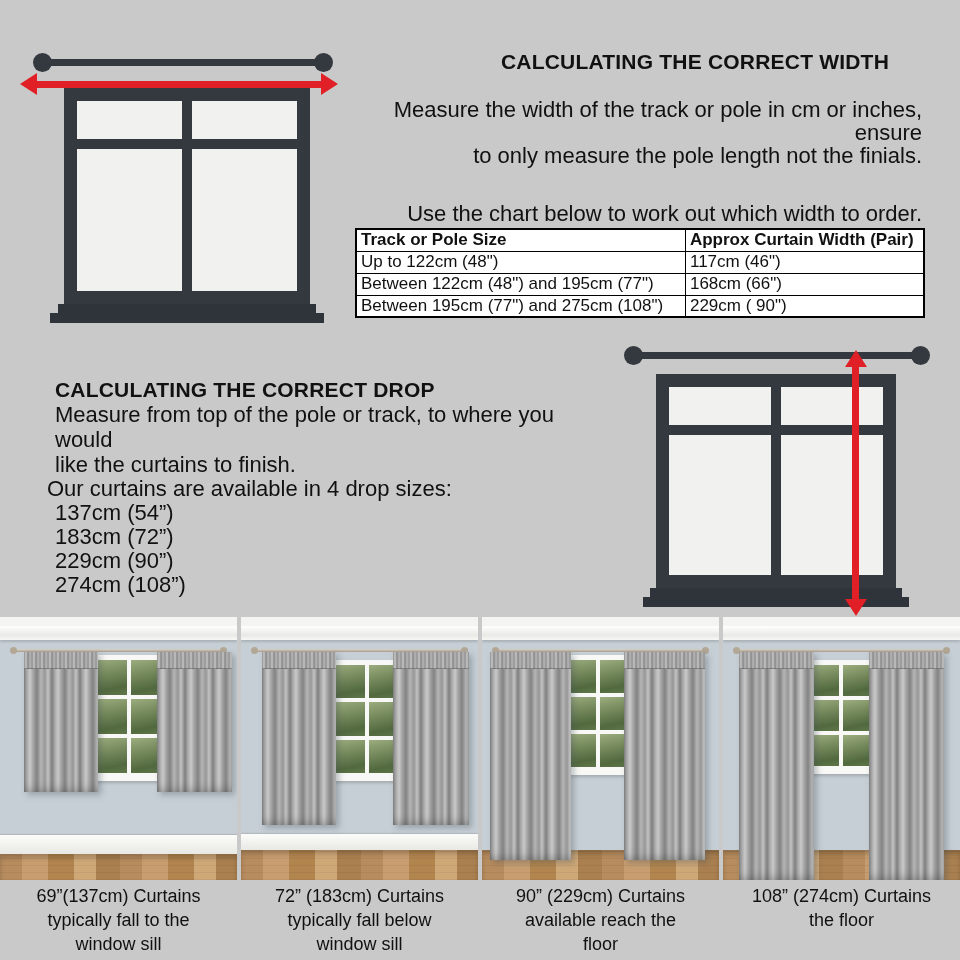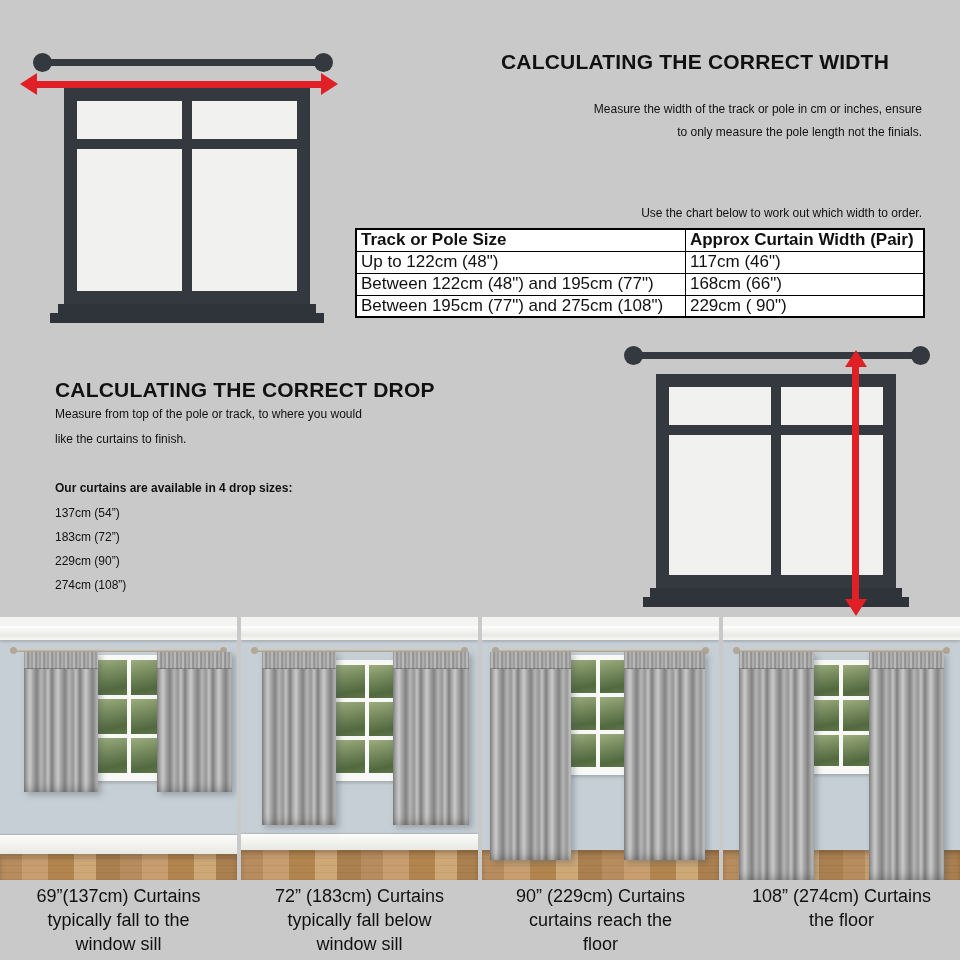--- a/index.html
+++ b/index.html
@@ -23,25 +23,25 @@
 
   .arrow-v { position:absolute; display:flex; flex-direction:column; align-items:center; }
   .arrow-v .tip-u { width:0; height:0; border-left:11px solid transparent; border-right:11px solid transparent; border-bottom:17px solid var(--red); }
   .arrow-v .shaft { flex:1; width:7px; background:var(--red); }
   .arrow-v .tip-d { width:0; height:0; border-left:11px solid transparent; border-right:11px solid transparent; border-top:17px solid var(--red); }
 
   
   .sec-title { position:absolute; font-weight:bold; font-size:21px; letter-spacing:.2px; }
   #width-title { left:430px; top:50px; width:530px; text-align:center; }
   #drop-title  { left:55px;  top:357px;margin-top:21px; }
-  .body-text { position:absolute; font-size:12px; line-height:23px; }
+  .body-text { position:absolute; font-size:22px; line-height:23px; }
   #width-intro { left:345px; top:98px; width:577px; text-align:right; }
   #width-note  { left:345px; top:161px; width:577px; text-align:right;margin-top:41px; }
   #drop-intro  { left:55px; top:402px; width:545px; line-height:25px; }
-  #drop-sizes-intro { left:55px; top:477px;font-weight:bold; }
+  #drop-sizes-intro { left:47px; top:477px; }
   #drop-sizes  { left:55px; top:501px; line-height:24px; }
 
   
   .size-table { position:absolute; left:355px; top:228px; width:570px; border-collapse:collapse;
                 background:#fff; font-size:17px; border:2px solid #000; }
   .size-table th, .size-table td { border:1px solid #000; padding:0 4px; height:22px; text-align:left; white-space:nowrap; }
   .size-table th { font-weight:bold; }
   .size-table .col-a { width:58%; }
 
   
@@ -267,21 +267,21 @@
     <div>typically fall to the</div>
     <div>window sill</div>
   </div>
   <div class="caption cap2">
     <div>72” (183cm) Curtains</div>
     <div>typically fall below</div>
     <div>window sill</div>
   </div>
   <div class="caption cap3">
     <div>90” (229cm) Curtains</div>
-    <div>curtains reach the</div>
+    <div>available reach the</div>
     <div>floor</div>
   </div>
   <div class="caption cap4">
     <div>108” (274cm) Curtains</div>
     <div>the floor</div>
   </div>
 
 </div>
 
 </body></html>

